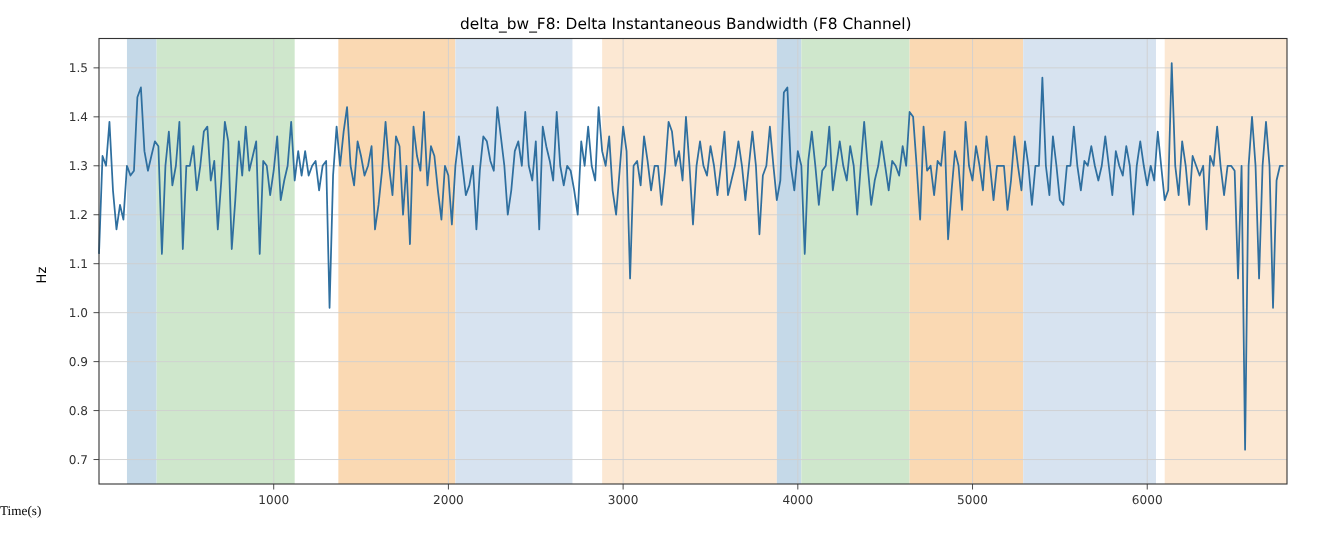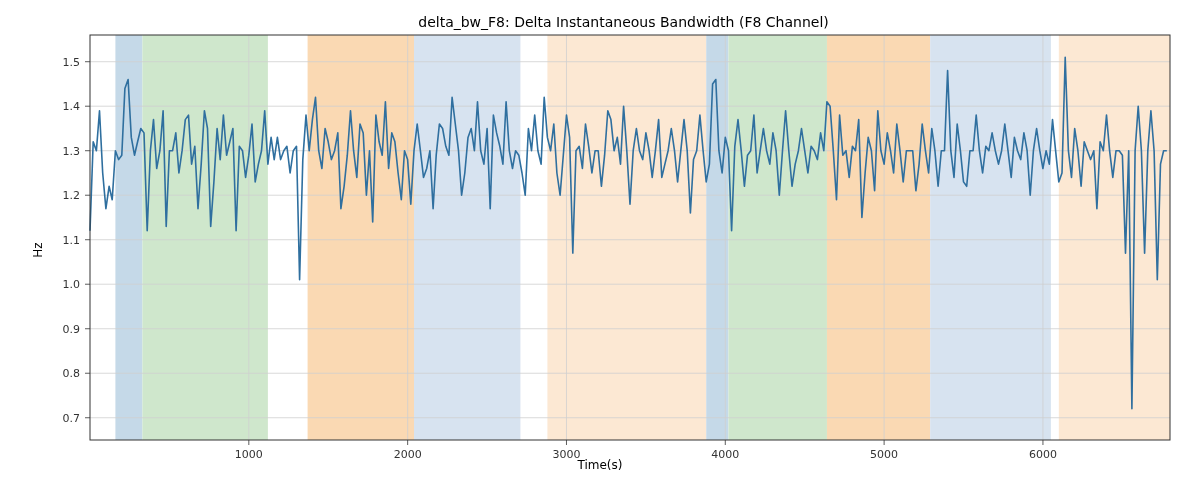--- a/index.html
+++ b/index.html
@@ -33,22 +33,22 @@
     left: 38px;
     top: 250px;
     transform: translate(-50%, -50%) rotate(-90deg);
     font-size: 12px;
   }
   .xlabel {
     position: absolute;
     left: 0;
     right: 0;
     bottom: 28px;
-    text-align: center;
     font-size: 12px;
+    font-family: Liberation Serif, serif;
   }
   svg { display: block; }
   .tick-label { font-size: 11px; fill: #333; }
 </style>
 </head>
 <body>
 
 <div id="chart-container">
   <div class="title">delta_bw_F8: Delta Instantaneous Bandwidth (F8 Channel)</div>
   <div class="ylabel">Hz</div>

